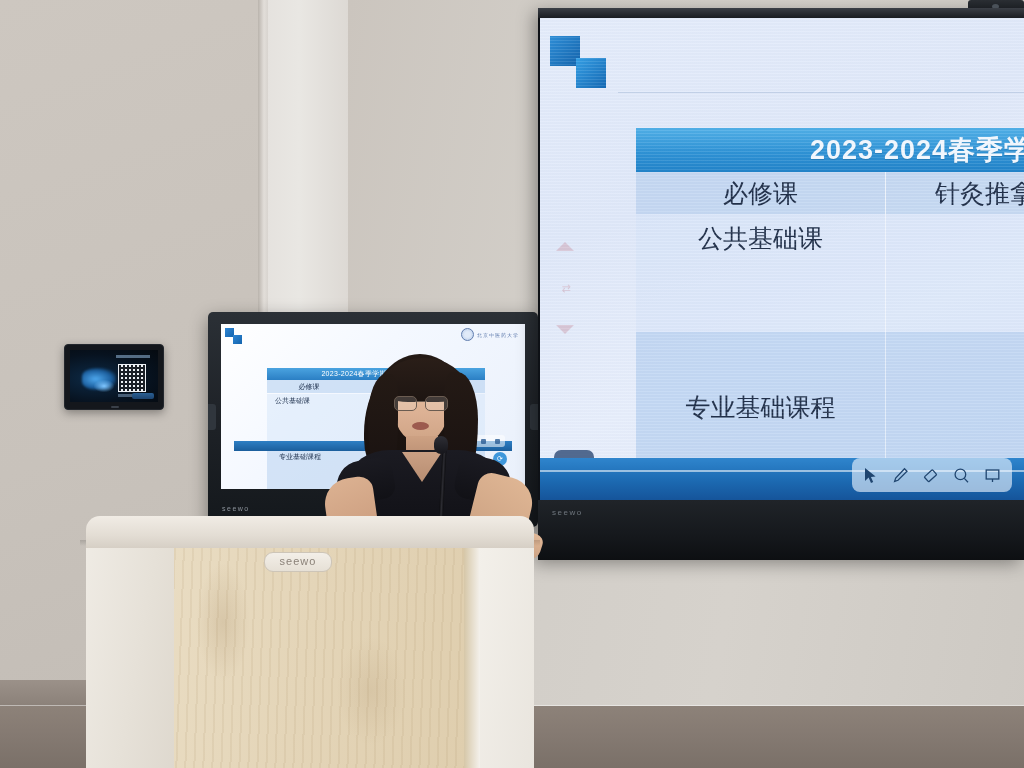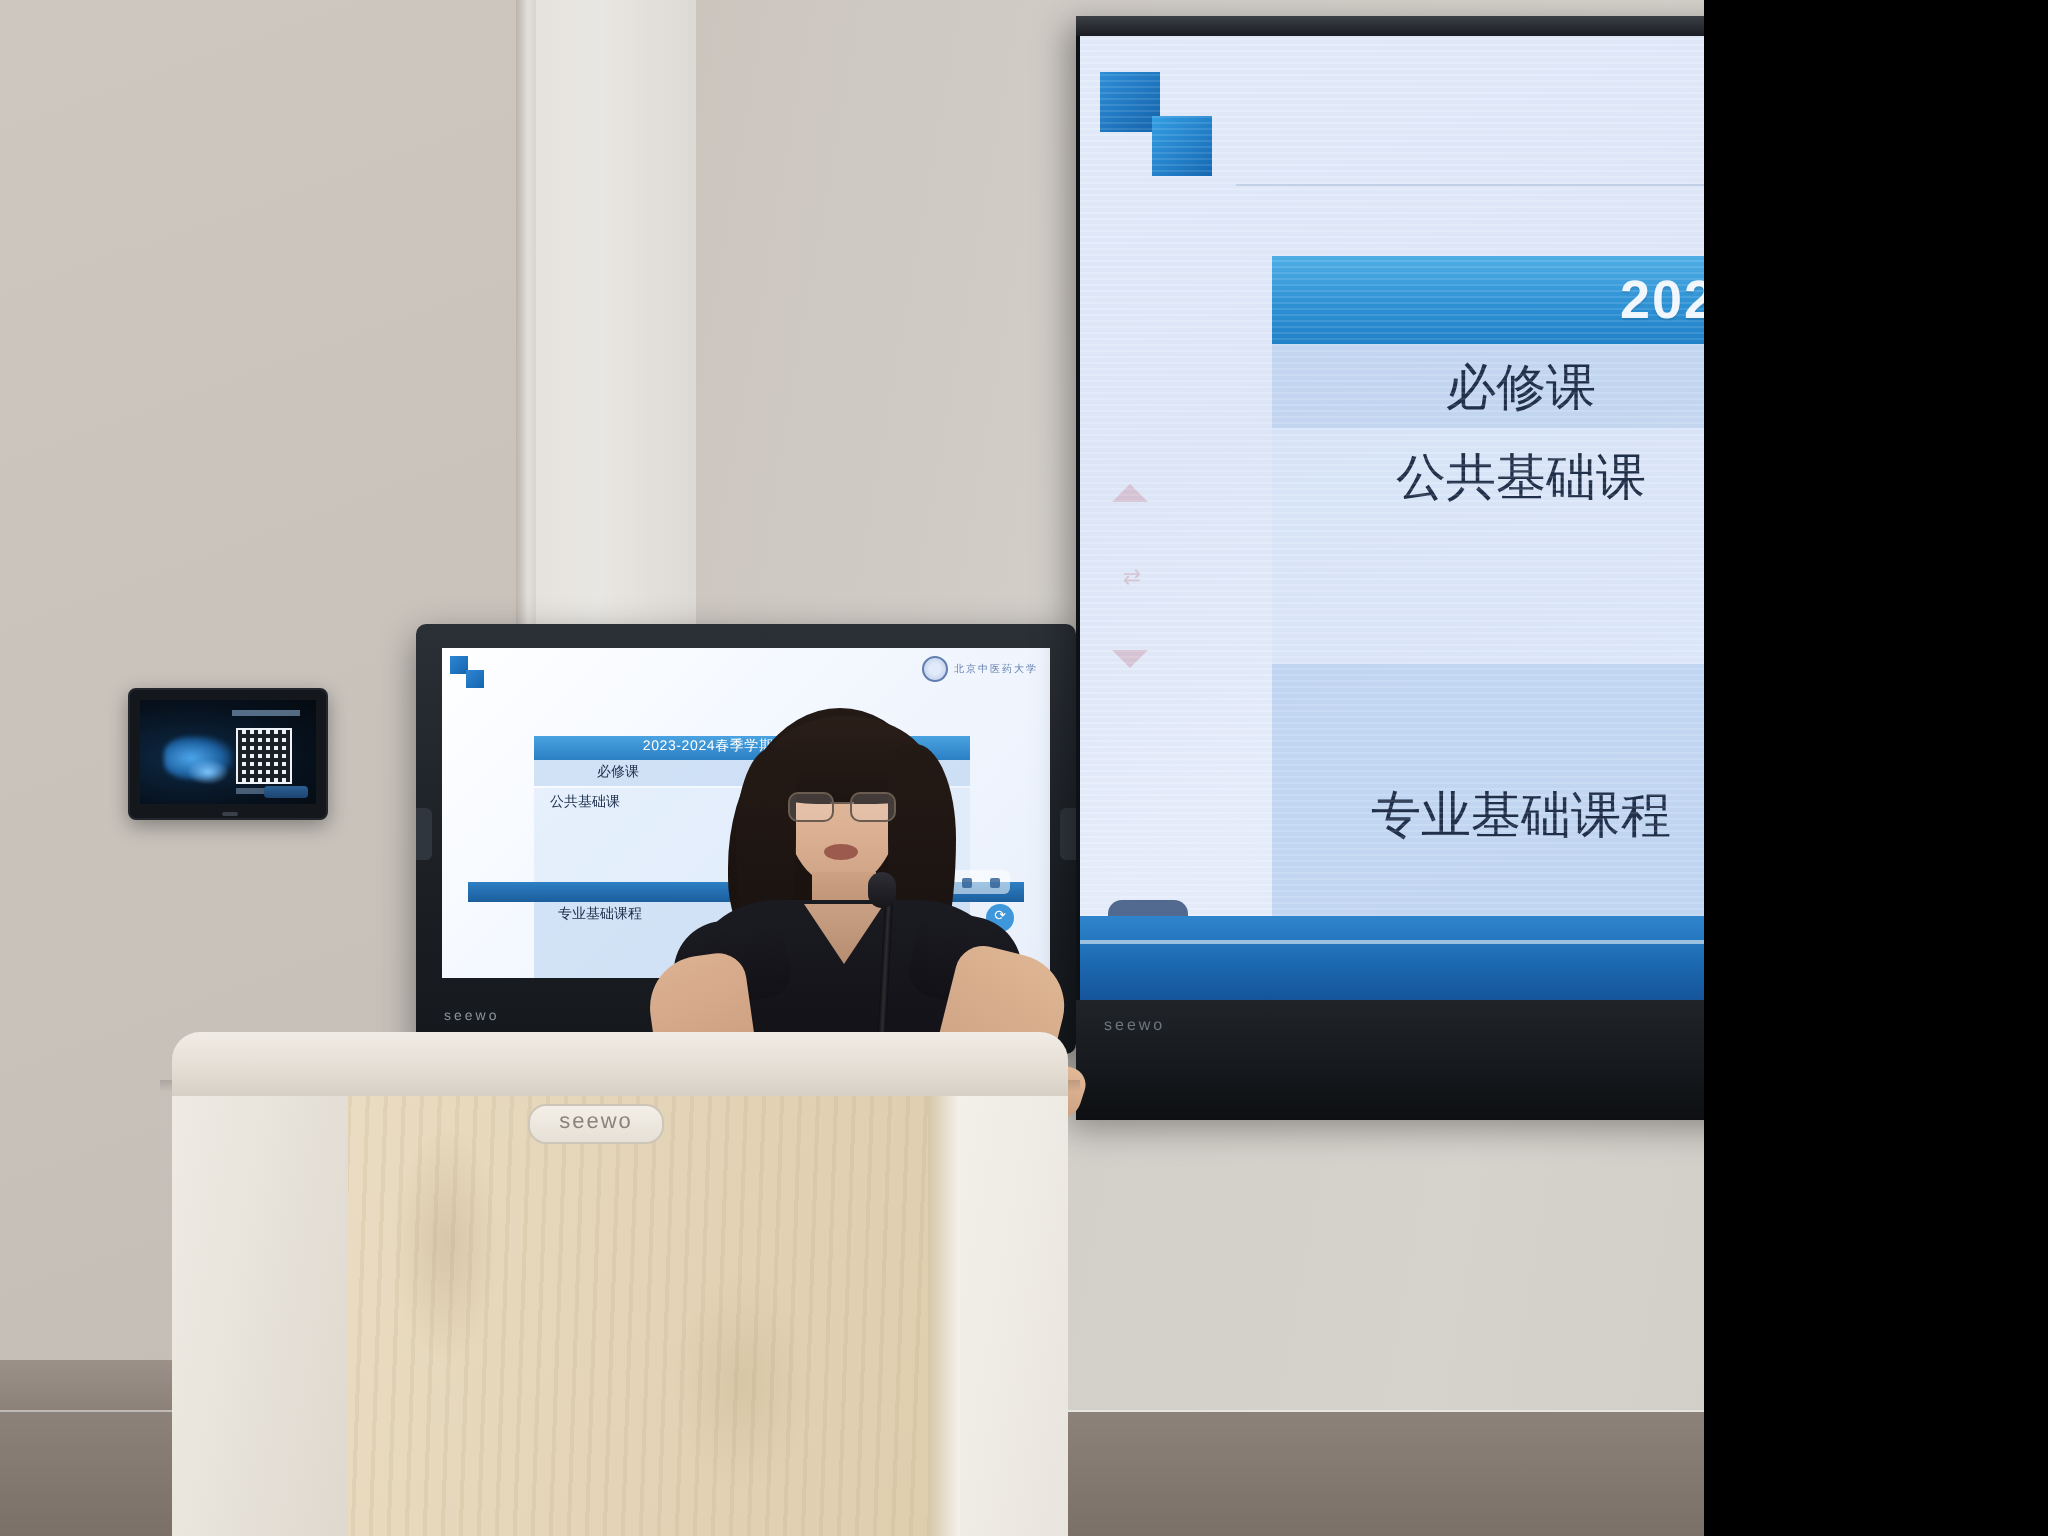--- a/index.html
+++ b/index.html
@@ -1,19 +1,19 @@
 <!DOCTYPE html>
 <html><head>
 <meta charset="utf-8">
 <style>
   html,body{margin:0;padding:0;background:#000;}
   body{font-family:"Liberation Sans","DejaVu Sans",sans-serif;}
 
   #scene{
-    position:relative;width:852px;height:768px;overflow:hidden;
+    position:relative;width:1024px;height:768px;overflow:hidden;
     background:#cfc9c3;
   }
 
   
   .wall-main{
     position:absolute;left:0;top:0;width:1024px;height:768px;
     background:linear-gradient(100deg,#c9c3bc 0%,#cfcac4 22%,#d4d0ca 45%,#cfcbc6 70%,#c7c3be 100%);
   }
   .wall-left-panel{
     position:absolute;left:0;top:0;width:262px;height:700px;

